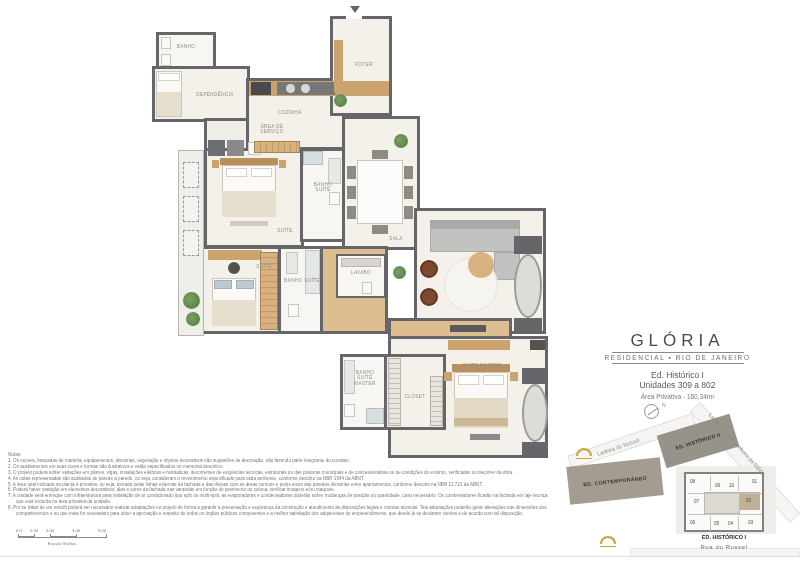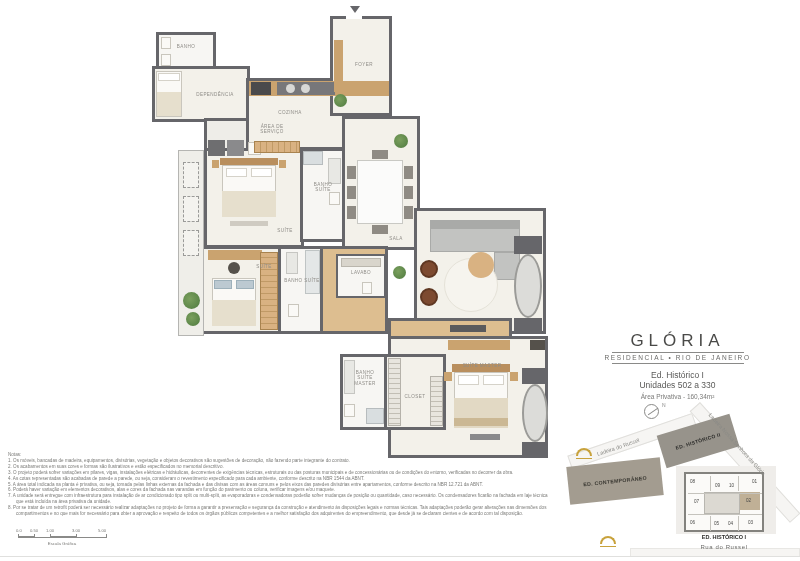--- a/index.html
+++ b/index.html
@@ -176,21 +176,21 @@
     <div class="rlabel" style="left:400px;top:394px;width:30px;">CLOSET</div>
     <div class="rlabel" style="left:456px;top:363px;width:52px;">SUÍTE MASTER</div>
   </div>
 
   <div>
     <div class="f tb" style="left:600px;top:331px;width:155px;font-size:17px;letter-spacing:5px;color:#4a4a48;">GLÓRIA</div>
     <div class="f" style="left:612px;top:352px;width:132px;height:1px;background:#8a8a88;"></div>
     <div class="f tb" style="left:600px;top:354px;width:155px;font-size:6.5px;letter-spacing:1.6px;color:#6a6a68;">RESIDENCIAL • RIO DE JANEIRO</div>
     <div class="f" style="left:612px;top:363px;width:132px;height:1px;background:#8a8a88;"></div>
     <div class="f tb" style="left:600px;top:370px;width:155px;font-size:8.5px;color:#5a5a58;">Ed. Histórico I</div>
-    <div class="f tb" style="left:600px;top:380px;width:155px;font-size:8.5px;color:#5a5a58;">Unidades 502 a 330</div>
+    <div class="f tb" style="left:600px;top:380px;width:155px;font-size:8.5px;color:#5a5a58;">Unidades 309 a 802</div>
     <div class="f tb" style="left:600px;top:393px;width:155px;font-size:6.5px;color:#7a7a78;">Área Privativa - 160,34m²</div>
     <div class="f" style="left:644px;top:404px;width:15px;height:15px;border:1px solid #8a8a88;border-radius:50%;">
       <div class="f" style="left:2px;top:6px;width:12px;height:1px;background:#8a8a88;transform:rotate(-35deg);"></div>
     </div>
     <div class="f" style="left:662px;top:402px;font-size:5px;color:#8a8a88;">N</div>
   </div>
 
   <div>
     <div class="f" style="left:566px;top:434px;width:132px;height:14px;background:#f6f5f3;border:1px solid #e0dfdc;transform:rotate(-19deg);"></div>
     <div class="f" style="left:700px;top:402px;width:150px;height:14px;background:#f6f5f3;border:1px solid #e0dfdc;transform:rotate(48deg);transform-origin:left top;"></div>

